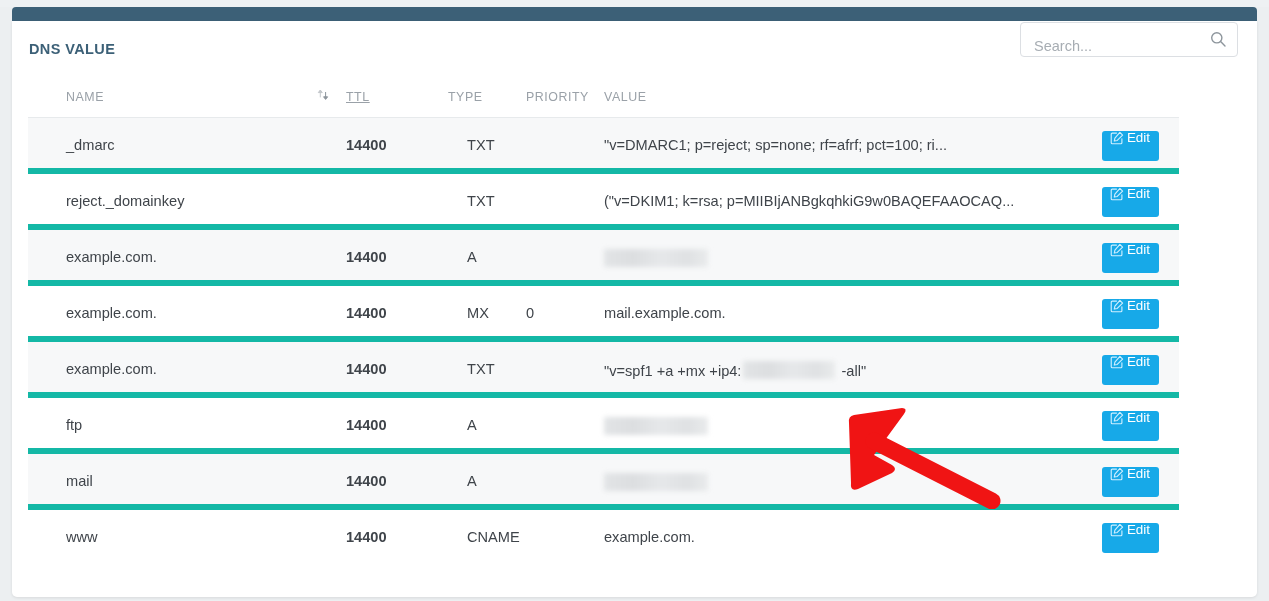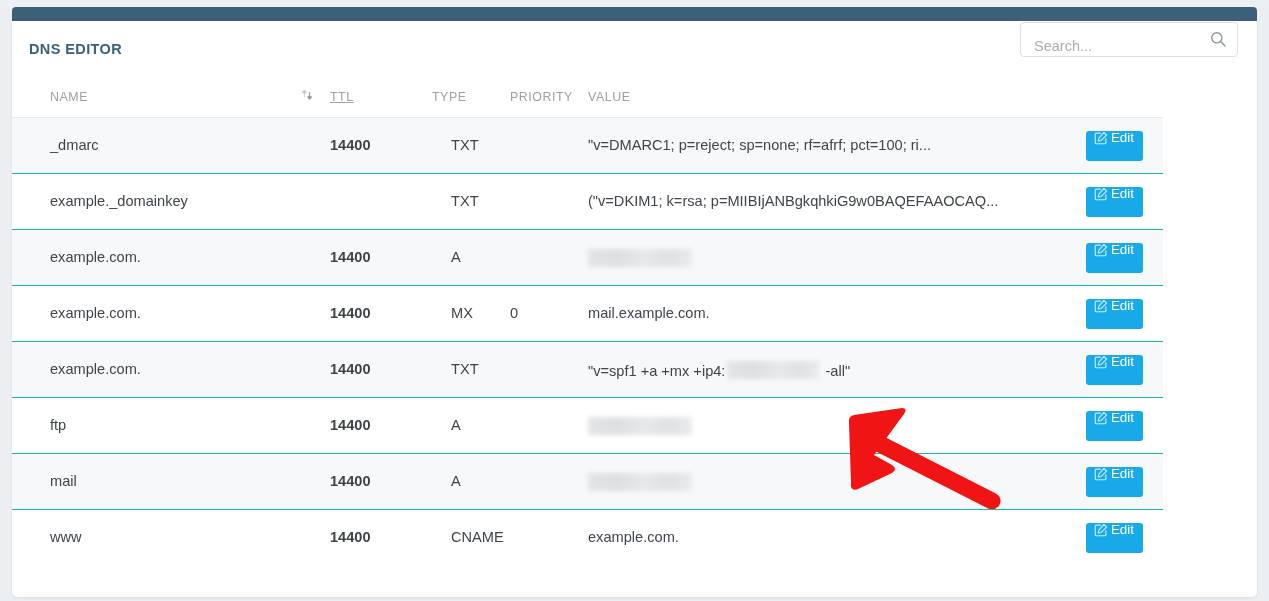--- a/index.html
+++ b/index.html
@@ -69,21 +69,21 @@
     position: absolute;
     right: 12px; top: 9px;
     width: 16px; height: 16px;
     pointer-events: none;
     color: #8d959c;
   }
 
   
   .table {
     position: absolute;
-    left: 0; top: 61px;
+    left: 16px; top: 61px;
     width: 1151px;
   }
   .thead {
     position: relative;
     height: 36px;
     border-bottom: 1px solid #e7eaec;
   }
   .th {
     position: absolute;
     top: 8px;
@@ -99,21 +99,21 @@
   .th-value    { left: 576px; }
   .sort-icon {
     position: absolute;
     left: 288px; top: 6px;
     width: 16px; height: 16px;
   }
 
   .row {
     position: relative;
     height: 56px;
-    border-bottom: 1px solid #14b8a6;
+    border-bottom: 6px solid #14b8a6;
   }
   .row.odd  { background: #f7f8f9; }
   .row.even { background: #ffffff; }
   .row:last-child { border-bottom: none; padding-left: 13px; }
 
   .cell {
     position: absolute;
     top: 19px;
     font-size: 14.6px;
     color: #3f444a;
@@ -169,21 +169,21 @@
 <body>
 
 <div id="page">
 
   <div class="top-strip"></div>
   <div class="top-bar" style="background: rgb(60, 96, 119);"></div>
 
   <div class="card">
 
     <div class="card-header">
-      <div class="card-title" style="color: rgb(60, 96, 119);">DNS EDITOR</div>
+      <div class="card-title" style="color: rgb(60, 96, 119);">DNS VALUE</div>
 
       <div class="search-wrap">
         <input class="search-input" type="text" placeholder="Search..." style="">
         <svg class="search-icon" viewBox="0 0 16 16" fill="none" stroke="currentColor" stroke-width="1.4">
           <circle cx="6.8" cy="6.8" r="5.1"></circle>
           <line x1="10.6" y1="10.6" x2="15" y2="15" stroke-linecap="round"></line>
         </svg>
       </div>
     </div>
 
@@ -210,21 +210,21 @@
             <div class="cell c-value">"v=DMARC1; p=reject; sp=none; rf=afrf; pct=100; ri...</div>
             <button class="edit-btn" style="background: rgb(23, 169, 232);">
               <svg class="pencil-square" viewBox="0 0 16 16" fill="none" stroke="#cfefff" stroke-width="1.3" stroke-linecap="round" stroke-linejoin="round">
                 <path d="M7.4 2.4 H2.6 A1.2 1.2 0 0 0 1.4 3.6 V13.4 A1.2 1.2 0 0 0 2.6 14.6 H12.4 A1.2 1.2 0 0 0 13.6 13.4 V8.8"></path>
                 <path d="M11.3 1.6 L14.4 4.7 L8.3 10.8 L4.9 11.5 L5.6 8.1 Z"></path>
               </svg>
               <span>Edit</span>
             </button>
           </div>
           <div class="row even">
-            <div class="cell c-name">example._domainkey</div>
+            <div class="cell c-name">reject._domainkey</div>
             <div class="cell c-ttl"></div>
             <div class="cell c-type">TXT</div>
             <div class="cell c-priority"></div>
             <div class="cell c-value">("v=DKIM1; k=rsa; p=MIIBIjANBgkqhkiG9w0BAQEFAAOCAQ...</div>
             <button class="edit-btn" style="background: rgb(23, 169, 232);">
               <svg class="pencil-square" viewBox="0 0 16 16" fill="none" stroke="#cfefff" stroke-width="1.3" stroke-linecap="round" stroke-linejoin="round">
                 <path d="M7.4 2.4 H2.6 A1.2 1.2 0 0 0 1.4 3.6 V13.4 A1.2 1.2 0 0 0 2.6 14.6 H12.4 A1.2 1.2 0 0 0 13.6 13.4 V8.8"></path>
                 <path d="M11.3 1.6 L14.4 4.7 L8.3 10.8 L4.9 11.5 L5.6 8.1 Z"></path>
               </svg>
               <span>Edit</span>

